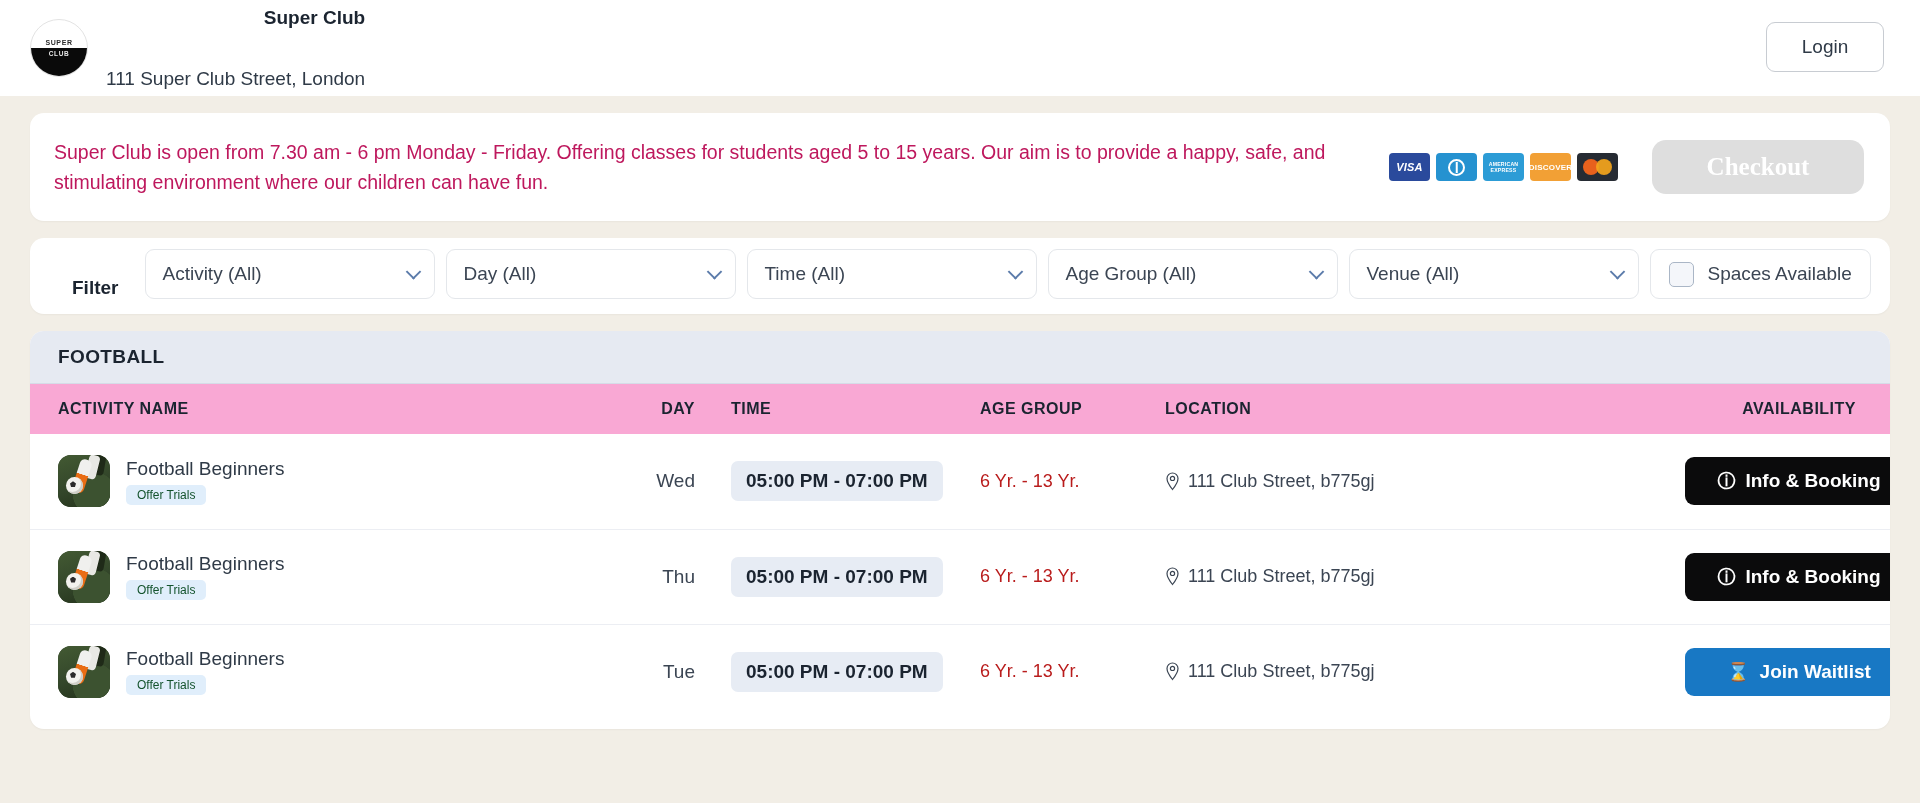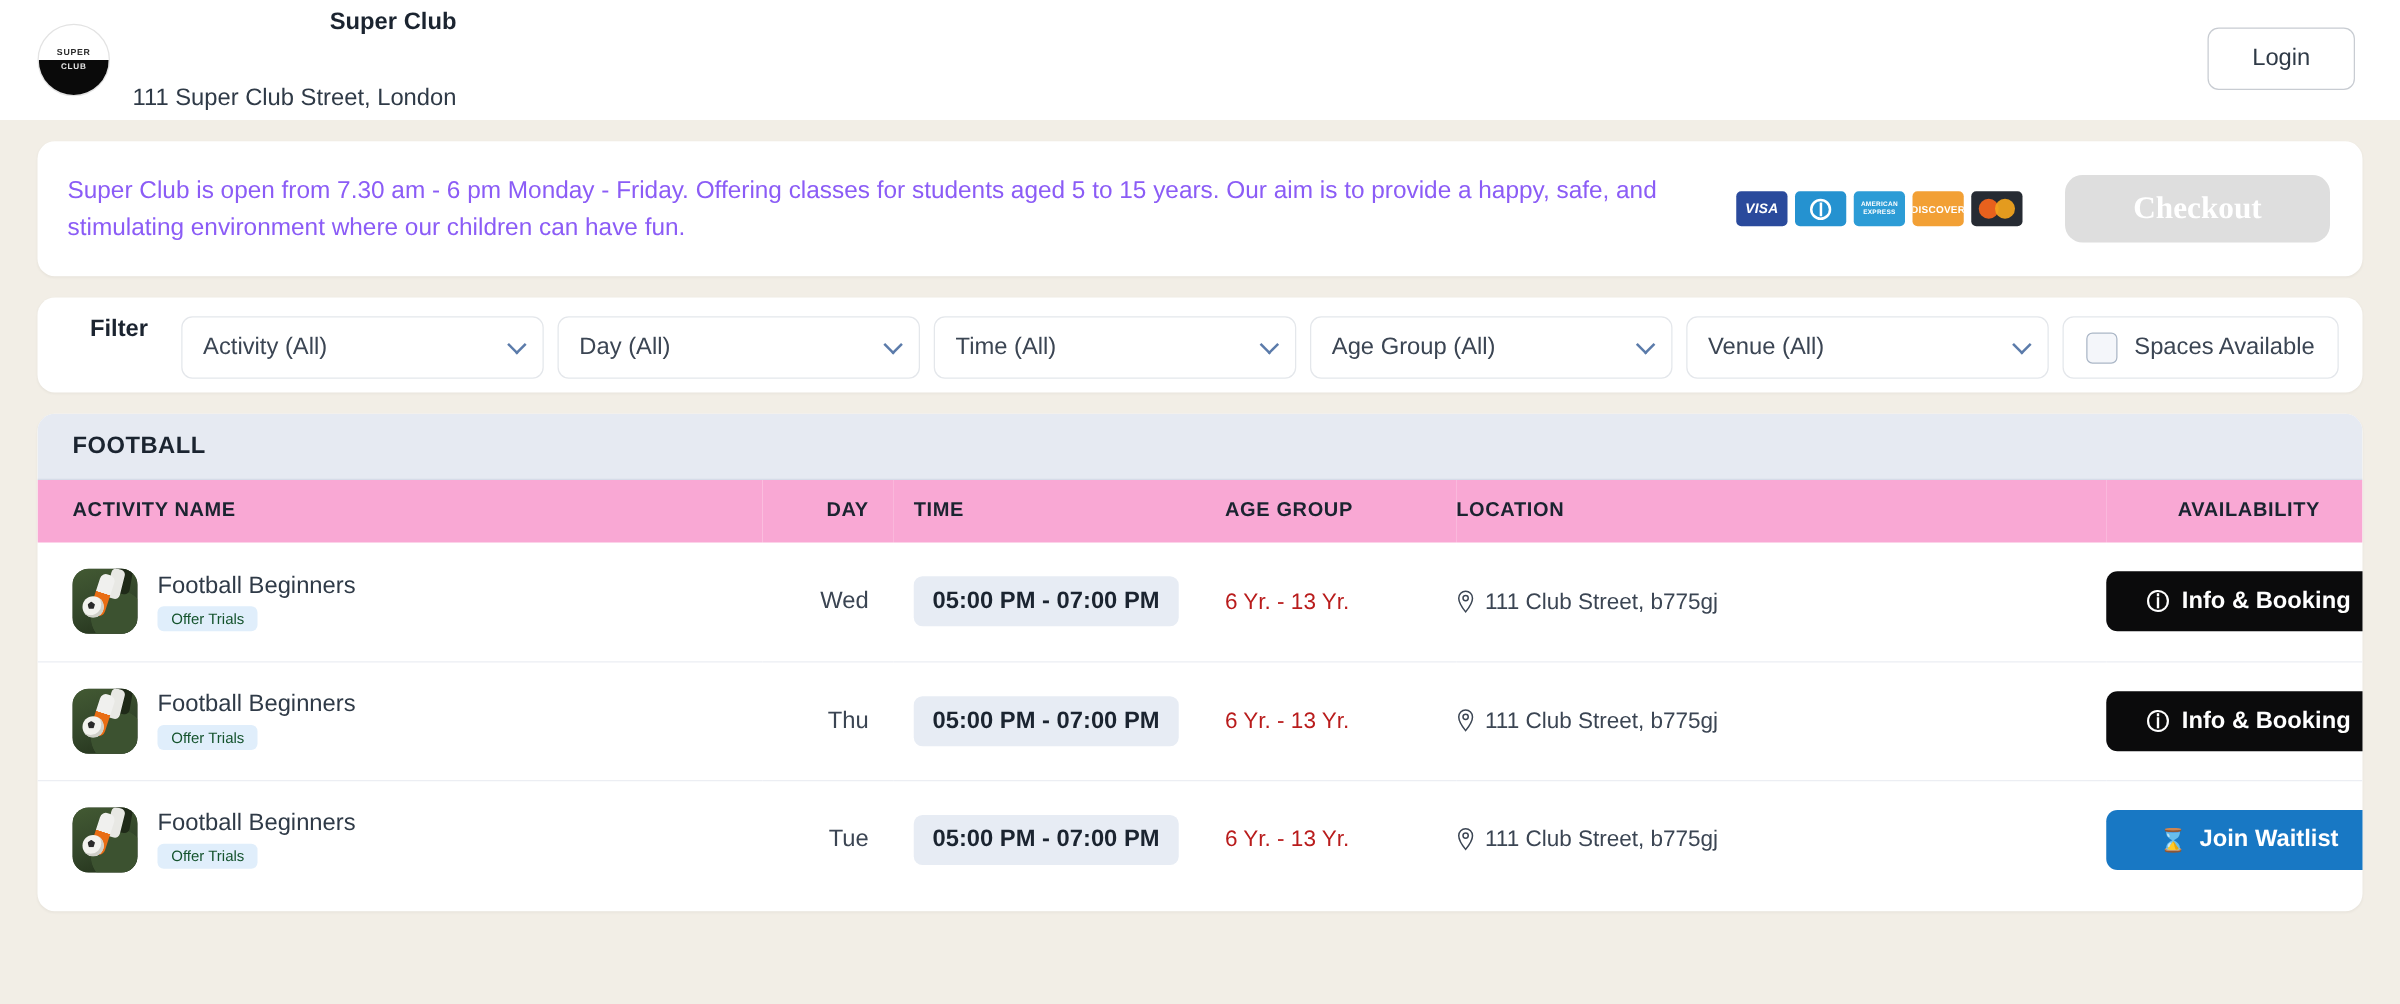--- a/index.html
+++ b/index.html
@@ -93,21 +93,21 @@
     display: flex;
     align-items: center;
     padding: 20px 26px 20px 24px;
     min-height: 108px;
     gap: 16px;
   }
   .info-text {
     flex: 1 1 auto;
     font-size: 19.5px;
     line-height: 1.55;
-    color: #8b5cf6;
+    color: #be185d;
     max-width: 1375px;
   }
   .pay-icons { display: flex; gap: 6px; flex: 0 0 auto; border-radius: 12px; }
   .pay {
     width: 41px; height: 28px;
     border-radius: 4px;
     display: flex;
     align-items: center;
     justify-content: center;
     font-size: 9px;
@@ -145,21 +145,21 @@
     border-radius: 14px;
     font-size: 25px;
     font-weight: 700;
     font-family: Liberation Serif, serif;
     cursor: default;
   }
 
   
   .filter-bar {
     display: flex;
-    align-items: flex-start;
+    align-items: flex-end;
     padding: 15px 22px;
     gap: 11px;
     height: 76px;
   }
   .filter-label {
     font-size: 19px;
     font-weight: 700;
     color: #1b2430;
     padding: 0 16px 0 20px;
     white-space: nowrap;

